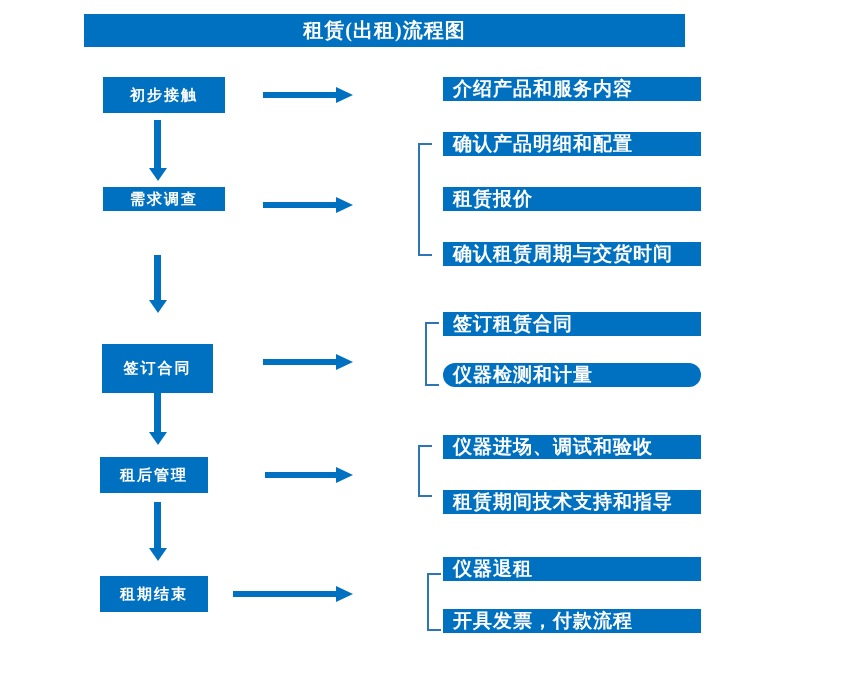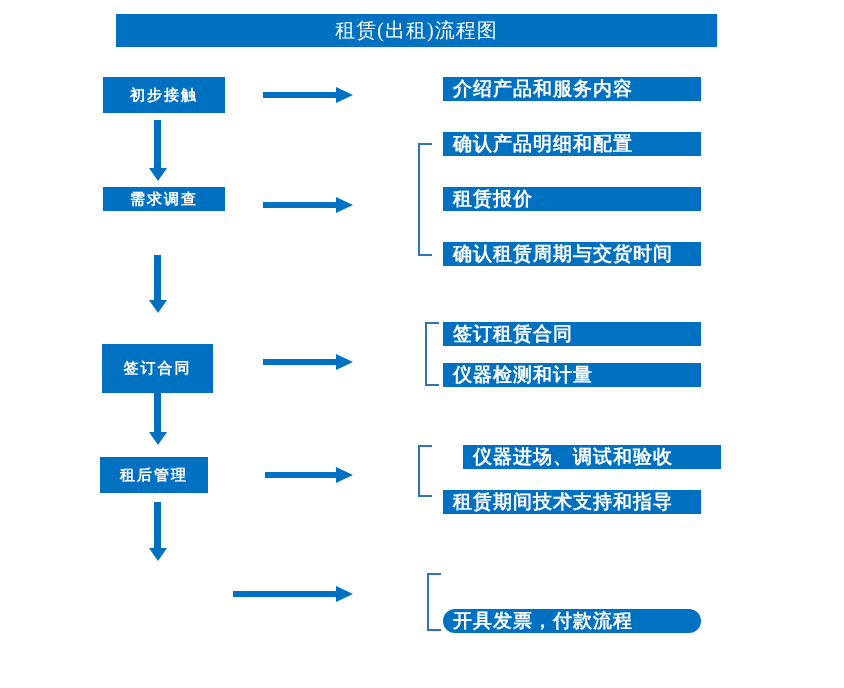--- a/index.html
+++ b/index.html
@@ -2,22 +2,22 @@
 <html style="--primary: #0070C0; --bracket: #2E75B6; --text: #FFFFFF; --background: #FFFFFF;"><head>
 <meta charset="utf-8">
 <style>
   :root { --primary:#0070C0; --bracket:#2E75B6; --background:#FFFFFF; --text:#FFFFFF; }
   html,body { margin:0; padding:0; background:var(--background); }
   .canvas {
     position:relative; width:844px; height:688px; background:var(--background);
     font-family:"Liberation Serif","DejaVu Serif",serif; overflow:hidden;
   }
   .title-bar {
-    position:absolute; left:116px; top:14px; width:601px; height:33px;
-    background:var(--primary); color:var(--text); font-weight:normal; font-size:20px;
+    position:absolute; left:84px; top:14px; width:601px; height:33px;
+    background:var(--primary); color:var(--text); font-weight:bold; font-size:20px;
     display:flex; align-items:center; justify-content:center; letter-spacing:1px;
   }
   .lbox {
     position:absolute; background:var(--primary); color:var(--text);
     font-weight:bold; font-size:15px; letter-spacing:2px;
     display:flex; align-items:center; justify-content:center;
   }
   .rbox {
     position:absolute; left:443px; width:258px; height:24px;
     background:var(--primary); color:var(--text); font-weight:bold; font-size:19px;
@@ -47,20 +47,21 @@
 <body>
 
 <div class="canvas">
 
   <div class="title-bar">租赁(出租)流程图</div>
 
   <div class="lbox" style="left:103px; top:77px;  width:122px; height:36px;">初步接触</div>
   <div class="lbox" style="left:103px; top:187px; width:122px; height:24px;">需求调查</div>
   <div class="lbox" style="left:102px; top:344px; width:111px; height:49px;">签订合同</div>
   <div class="lbox" style="left:100px; top:457px; width:108px; height:36px;">租后管理</div>
+  <div class="lbox" style="left:100px; top:576px; width:108px; height:36px;">租期结束</div>
 
   <div class="varrow" style="left:154px; top:120px; height:48px;"></div>
   <div class="varrow" style="left:154px; top:255px; height:45px;"></div>
   <div class="varrow" style="left:154px; top:387px; height:45px;"></div>
   <div class="varrow" style="left:154px; top:502px; height:46px;"></div>
 
   <div class="harrow" style="left:263px; top:92px;  width:73px;"></div>
   <div class="harrow" style="left:263px; top:202px; width:73px;"></div>
   <div class="harrow" style="left:263px; top:359px; width:73px;"></div>
   <div class="harrow" style="left:265px; top:472px; width:71px;"></div>
@@ -68,19 +69,20 @@
 
   <div class="bracket" style="left:418px; top:143px; height:109px;"></div>
   <div class="bracket" style="left:425px; top:322px; height:60px;"></div>
   <div class="bracket" style="left:418px; top:445px; height:48px;"></div>
   <div class="bracket" style="left:427px; top:573px; height:54px;"></div>
 
   <div class="rbox" style="top:77px;">介绍产品和服务内容</div>
   <div class="rbox" style="top:132px;">确认产品明细和配置</div>
   <div class="rbox" style="top:187px;text-align:right;">租赁报价</div>
   <div class="rbox" style="top:242px;">确认租赁周期与交货时间</div>
-  <div class="rbox" style="top:312px;margin-top:10px;">签订租赁合同</div>
-  <div class="rbox" style="top:363px;">仪器检测和计量</div>
-  <div class="rbox" style="top:445px;margin-left:20px;">仪器进场、调试和验收</div>
+  <div class="rbox" style="top:312px;">签订租赁合同</div>
+  <div class="rbox" style="top:363px;border-radius:12px;">仪器检测和计量</div>
+  <div class="rbox" style="top:435px;">仪器进场、调试和验收</div>
   <div class="rbox" style="top:490px;">租赁期间技术支持和指导</div>
-  <div class="rbox" style="top:609px;border-radius:15px;">开具发票，付款流程</div>
+  <div class="rbox" style="top:557px;">仪器退租</div>
+  <div class="rbox" style="top:609px;">开具发票，付款流程</div>
 
 </div>
 
 </body></html>

